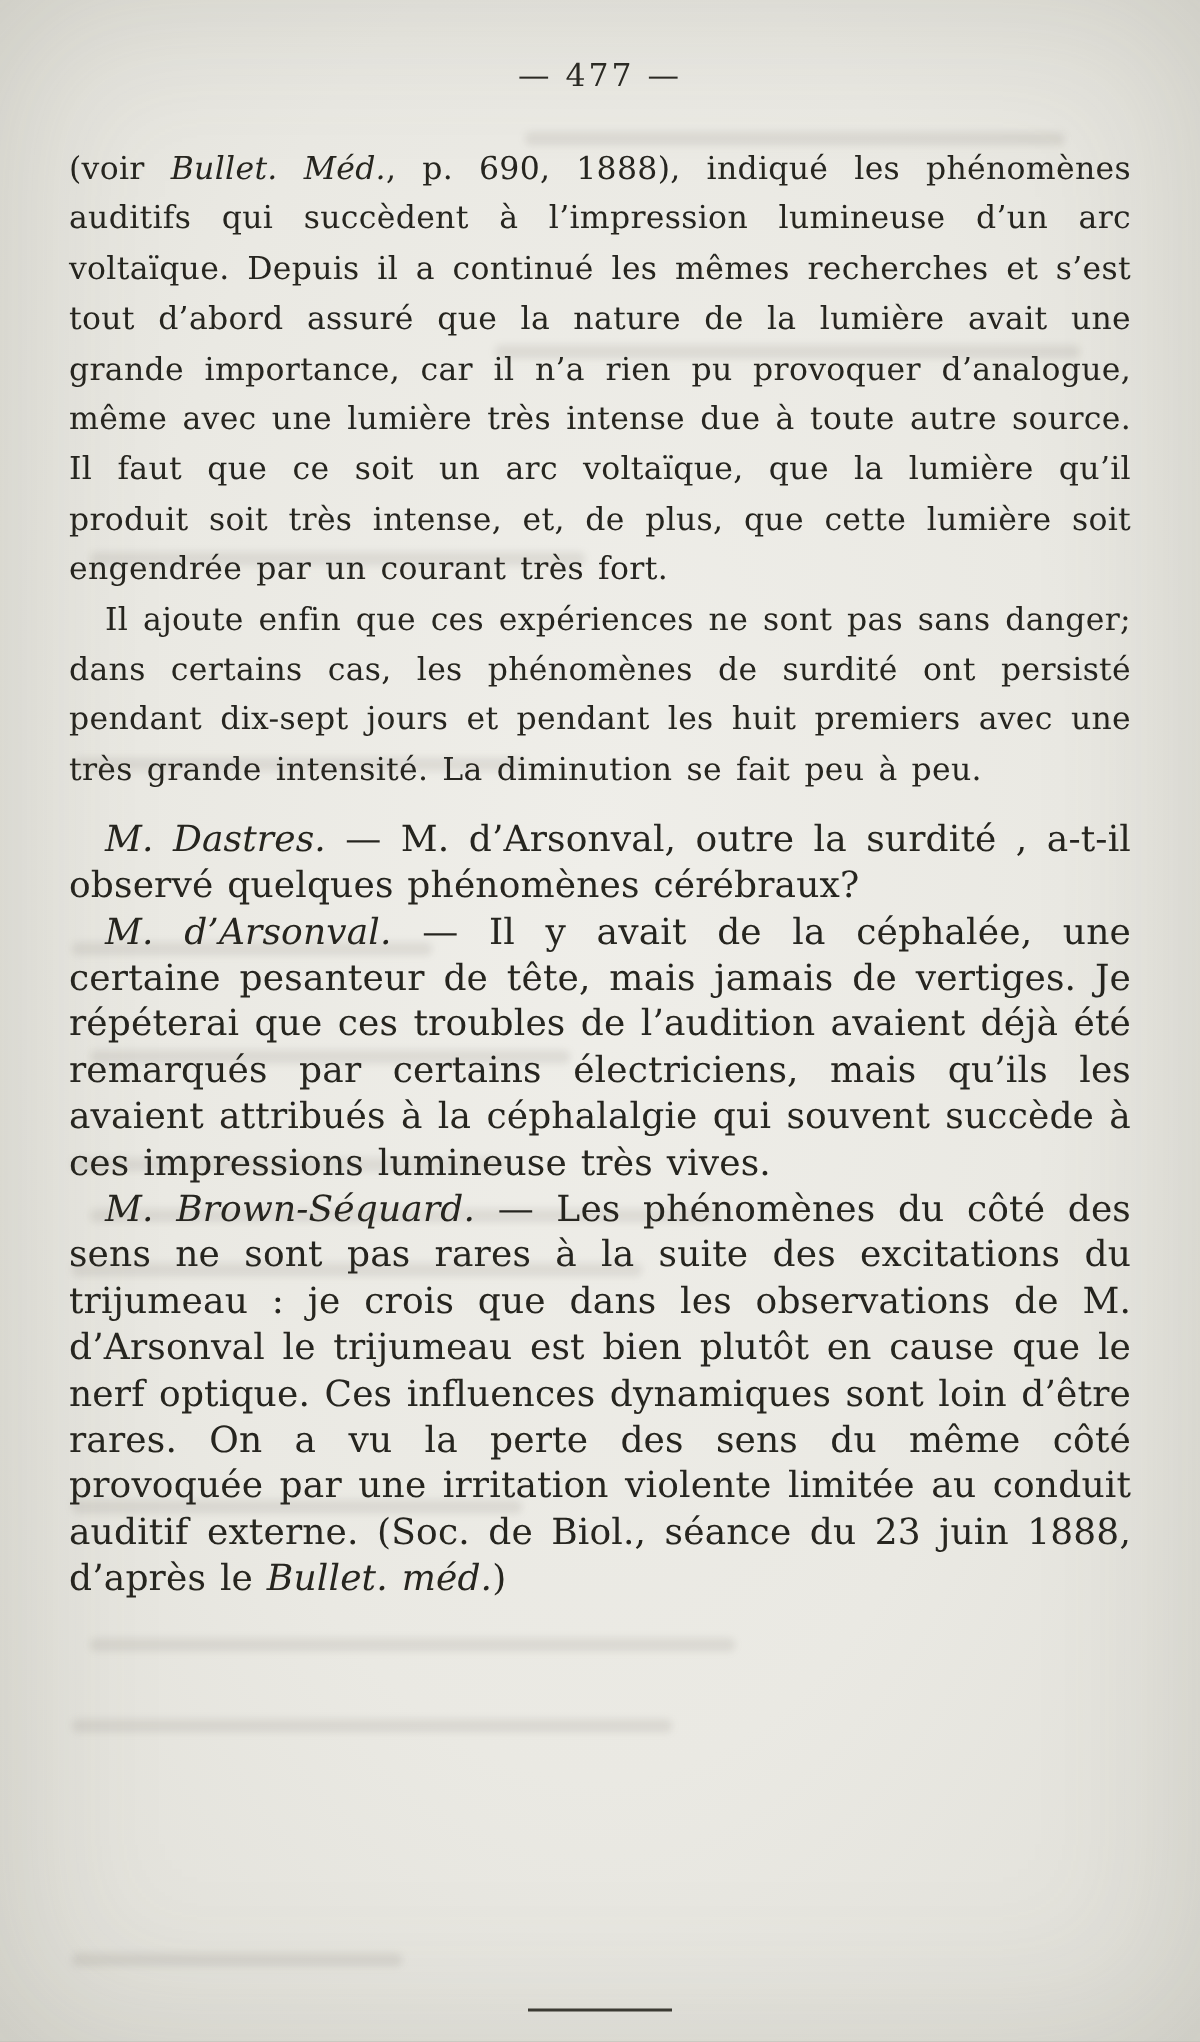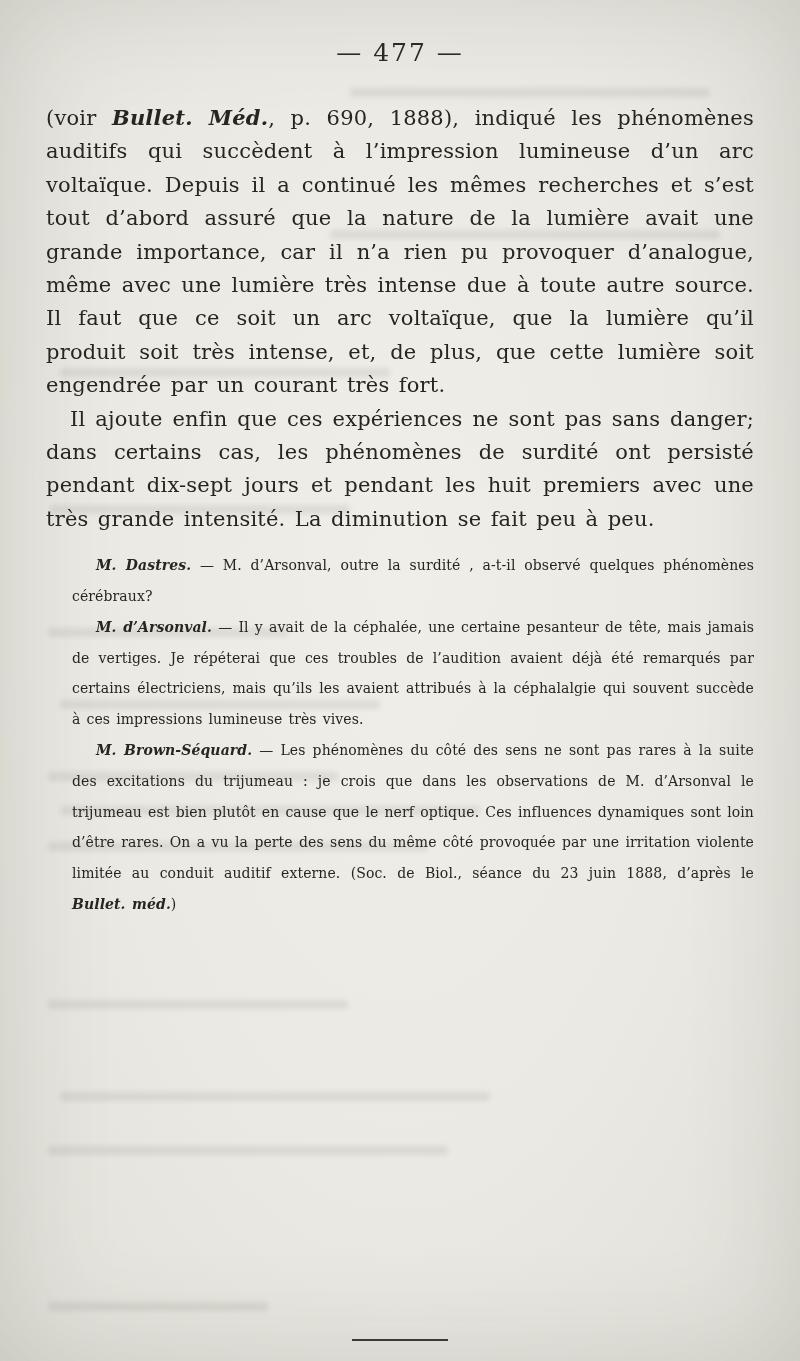--- a/index.html
+++ b/index.html
@@ -13,21 +13,21 @@
     background: radial-gradient(ellipse at 50% 42%, #efeee9 0%, #eae9e3 55%, #e0dfd8 100%);
     box-shadow: inset 0 0 110px rgba(96, 92, 80, 0.18);
     font-family: "DejaVu Serif", "Liberation Serif", serif;
     color: #26251f;
     overflow: hidden;
   }
 
   .page-number {
     padding-top: 38px;
     text-align: center;
-    font-size: 25px;
+    font-size: 21px;
     letter-spacing: 2px;
     color: #2b2a24;
   }
 
   .text-block {
     position: relative;
     z-index: 2;
     margin: 34px 46px 0 46px;
     text-align: justify;
     hyphens: auto;
@@ -37,31 +37,30 @@
   p.para { text-align: justify; }
 
   p.para.main {
     font-size: 21px;
     line-height: 33.4px;
     word-spacing: 2.5px;
     letter-spacing: 0.2px;
   }
 
   p.para.discussion {
-    font-size: 14px;
+    font-size: 24px;
     line-height: 30.8px;
     word-spacing: 1.5px;
     letter-spacing: 0.1px;
-    margin-left: 26px;
   }
 
   p.para.indent { text-indent: 24px; }
   p.para.gap-before { margin-top: 14px; }
 
-  p.para em { font-style: italic; font-weight: bold; }
+  p.para em { font-style: italic; }
 
   .end-rule {
     position: absolute;
     bottom: 20px;
     left: 50%;
     transform: translateX(-50%);
     width: 96px;
     height: 2px;
     background: #3b3a33;
     z-index: 2;

